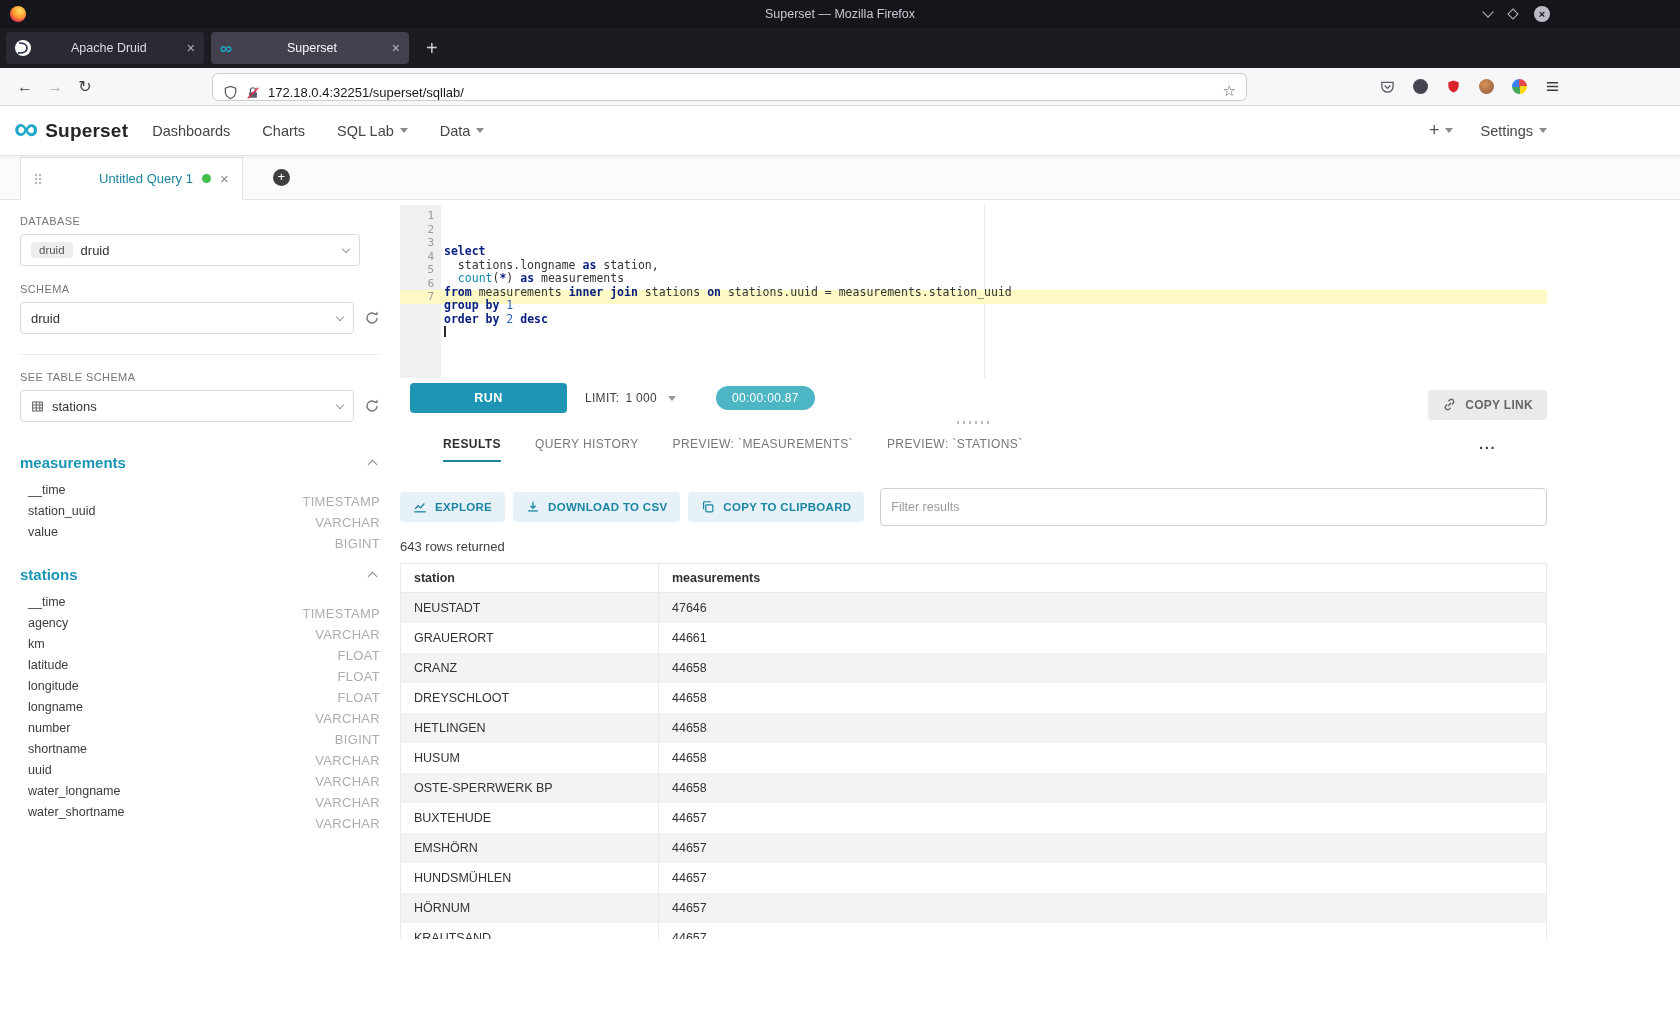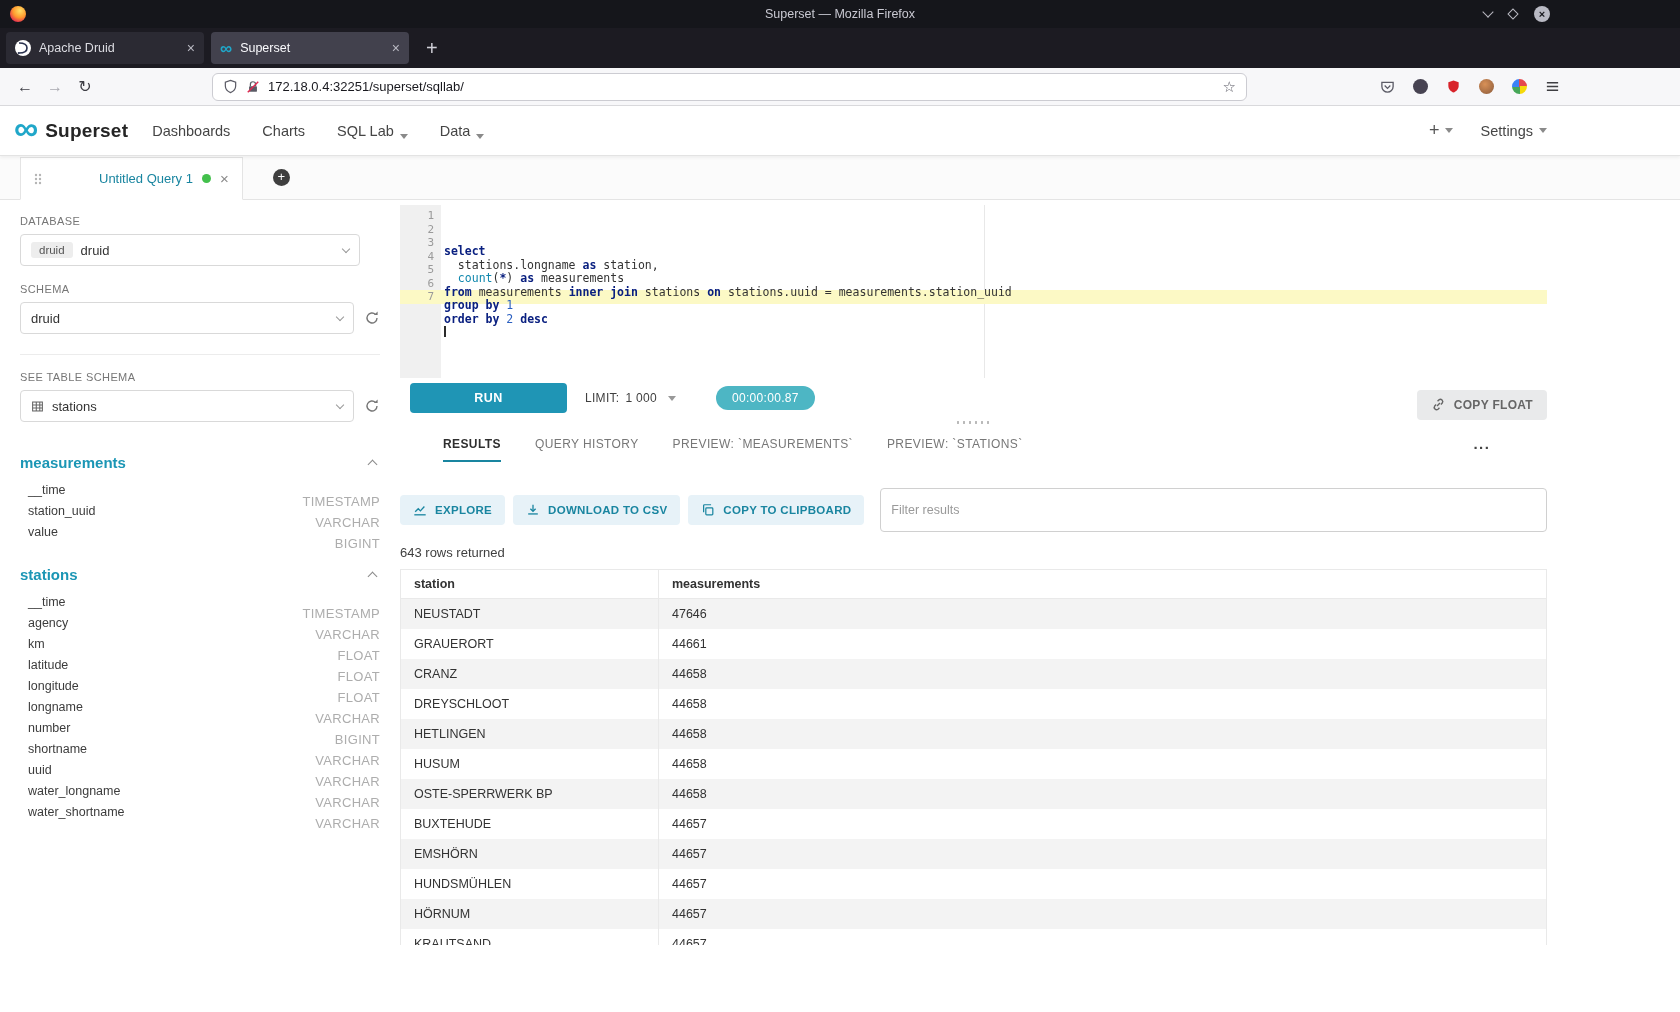--- a/index.html
+++ b/index.html
@@ -13,44 +13,44 @@
 .win-title { position:absolute; left:0; right:0; top:0; height:28px; line-height:28px; text-align:center; color:#c9c9d2; font-size:12.5px; }
 .win-controls { position:absolute; right:130px; top:0; height:28px; display:flex; align-items:center; gap:17px; }
 .wc-chev { width:8px; height:8px; border-right:1.6px solid #b8b8c0; border-bottom:1.6px solid #b8b8c0; transform:rotate(45deg); margin-top:-4px; }
 .wc-diamond { width:8px; height:8px; border:1.4px solid #b8b8c0; transform:rotate(45deg); }
 .wc-close { width:16px; height:16px; border-radius:50%; background:#b9bac4; color:#15161b; font-size:11px; font-weight:bold; display:flex; align-items:center; justify-content:center; line-height:1; }
 
 
 .tabbar { height:40px; background:#1c1b22; display:flex; align-items:center; padding:0 6px; gap:7px; }
 .ff-tab { width:198px; height:32px; border-radius:4px; background:#2b2a33; display:flex; align-items:center; padding:0 9px; gap:8px; color:#dcdce2; font-size:12.5px; }
 .ff-tab.active { background:#42414d; color:#fbfbfe; }
-.ff-tab .tab-label { flex:1; white-space:nowrap; overflow:hidden; }
+.ff-tab .tab-label { flex:1; white-space:nowrap; overflow:hidden;text-align:center; }
 .tab-close { color:#b9b9c2; font-size:14px; line-height:1; }
 .newtab-btn { color:#d0d0d8; font-size:20px; padding:0 10px; line-height:1; }
 .superset-favicon { color:#20a7c9; font-size:17px; font-weight:bold; line-height:1; }
 
 
 .urlrow { height:38px; background:#f7f7f9; border-bottom:1px solid #d9d9dc; display:flex; align-items:center; padding:0 120px 0 10px; }
 .nav-btn { width:30px; height:28px; display:flex; align-items:center; justify-content:center; font-size:16px; color:#3e3e45; }
 .nav-btn.fwd { color:#a9a9b0; }
-.urlbar { width:1035px; height:28px; margin-left:112px; background:#fff; border:1px solid #ccccd2; border-radius:6px; display:flex; align-items:center; padding:0 10px; gap:8px; }
+.urlbar { width:1035px; height:28px; margin-left:112px; background:#fff; border:1px solid #ccccd2; border-radius:6px; display:flex; align-items:flex-end; padding:0 10px; gap:8px; }
 .url-text { flex:1; font-size:13px; color:#19191f; }
 .star { color:#5b5b66; font-size:15px; }
 .ext-icons { display:flex; align-items:center; gap:18px; margin-left:auto; }
 .ext-circle-dark { width:15px; height:15px; border-radius:50%; background:#474352; }
 .ext-circle-brown { width:15px; height:15px; border-radius:50%; background:radial-gradient(circle at 40% 35%, #d99157, #8a5a3b); }
 .ext-pinwheel { width:15px; height:15px; border-radius:50%; background:conic-gradient(#e5484d 0 25%, #f5d90a 0 50%, #46a758 0 75%, #3b82f6 0); }
 
 
 .ssnav { height:50px; background:#fff; border-bottom:1px solid #e3e3e3; box-shadow:0 2px 3px rgba(0,0,0,.05); display:flex; align-items:center; padding:0 133px 0 14px; position:relative; z-index:5; }
 .brand { display:flex; align-items:center; gap:7px; margin-right:24px; }
 .brand .inf { color:#20a7c9; font-size:34px; font-weight:bold; line-height:24px; margin-top:-6px; }
 .brand-text { font-size:19px; font-weight:bold; color:#252525; letter-spacing:.2px; }
 .ssnav-items { display:flex; align-items:center; gap:32px; }
-.ssnav-item { font-size:14.5px; color:#454545; display:flex; align-items:flex-end; gap:6px; }
+.ssnav-item { font-size:14.5px; color:#454545; display:flex; align-items:center; gap:6px; }
 .caret-dn { width:0; height:0; border-left:4px solid transparent; border-right:4px solid transparent; border-top:5px solid #8a8a8a; display:inline-block; }
 .ssnav-right { margin-left:auto; display:flex; align-items:center; gap:28px; }
 .plus-btn { font-size:18px; color:#555; display:flex; align-items:center; gap:5px; }
 .settings-btn { font-size:14.5px; color:#454545; display:flex; align-items:center; gap:6px; }
 
 
 .qstrip { height:44px; background:#fbfbfb; border-bottom:1px solid #e4e4e4; display:flex; align-items:flex-end; padding-left:20px; }
 .qtab { height:43px; background:#fff; border:1px solid #e4e4e4; border-bottom:1px solid #fff; margin-bottom:-1px; display:flex; align-items:center; gap:9px; padding:0 13px; }
 .qtab-label { color:#1985a0; font-size:13px;margin-left:48px; }
 .status-dot { width:9px; height:9px; border-radius:50%; background:#43c04c; }
@@ -107,21 +107,21 @@
 
 .splitter { height:14px; display:flex; align-items:center; justify-content:center; }
 .splitter-dots { width:38px; height:3px; background:radial-gradient(circle, #b9b9b9 1.1px, transparent 1.4px); background-size:6px 3px; background-repeat:repeat-x; }
 
 
 .rtabs { display:flex; gap:34px; margin-top:8px; }
 .rtab { font-size:12px; color:#777; letter-spacing:.4px; padding-bottom:9px; }
 .rtab.active { color:#2f2f2f; font-weight:bold; border-bottom:2px solid #1985a0;margin-left:43px; }
 .actions-row { display:flex; align-items:center; gap:8px; margin-top:26px; }
 .action-btn { height:30px; display:flex; align-items:center; gap:8px; padding:0 13px; background:#e7f2f8; border-radius:4px; color:#1985a0; font-size:11.5px; font-weight:bold; letter-spacing:.3px; }
-.filter-input { flex:1; height:44px; margin-left:8px; border:1px solid #d0d0d0; border-radius:4px; padding:0 10px; font-size:12.5px; font-family:inherit; color:#333; }
+.filter-input { flex:1; height:38px; margin-left:8px; border:1px solid #d0d0d0; border-radius:4px; padding:0 10px; font-size:12.5px; font-family:inherit; color:#333; }
 .filter-input::placeholder { color:#9a9a9a; }
 .rows-returned { margin-top:13px; font-size:13px; color:#3f3f3f; }
 .res-wrap { margin-top:9px; height:376px; overflow:hidden; }
 .res-table { width:100%; border-collapse:collapse; border:1px solid #e9e9e9; font-size:12.5px; }
 .res-table th { text-align:left; font-weight:bold; color:#333; padding:7px 13px; border-bottom:1px solid #e9e9e9; border-right:1px solid #e9e9e9; background:#fff; }
 .res-table th:first-child { width:258px; }
 .res-table td { padding:8px 13px; color:#333; border-right:1px solid #e9e9e9; }
 .res-table tbody tr:nth-child(odd) { background:#f3f3f3; }
 svg { display:block; }
 </style>
@@ -434,21 +434,21 @@
           <span>SAVE AS</span>
         </span>
         <span class="btn-copylink">
           <span>
             <svg width="15" height="15" viewBox="0 0 16 16" fill="none" stroke="#666" stroke-width="1.5">
                 <path d="M6.5 9.5 L9.5 6.5"></path>
                 <path d="M7 4.5 L8.5 3 a2.5 2.5 0 0 1 3.5 3.5 L10.5 8"></path>
                 <path d="M9 11.5 L7.5 13 a2.5 2.5 0 0 1 -3.5 -3.5 L5.5 8"></path>
               </svg>
           </span>
-          <span>COPY FLOAT</span>
+          <span>COPY LINK</span>
         </span>
         <span class="more-dots">...</span>
       </span>
     </div>
 
     <div class="splitter">
       <span class="splitter-dots"></span>
     </div>
 
     <div class="rtabs">

